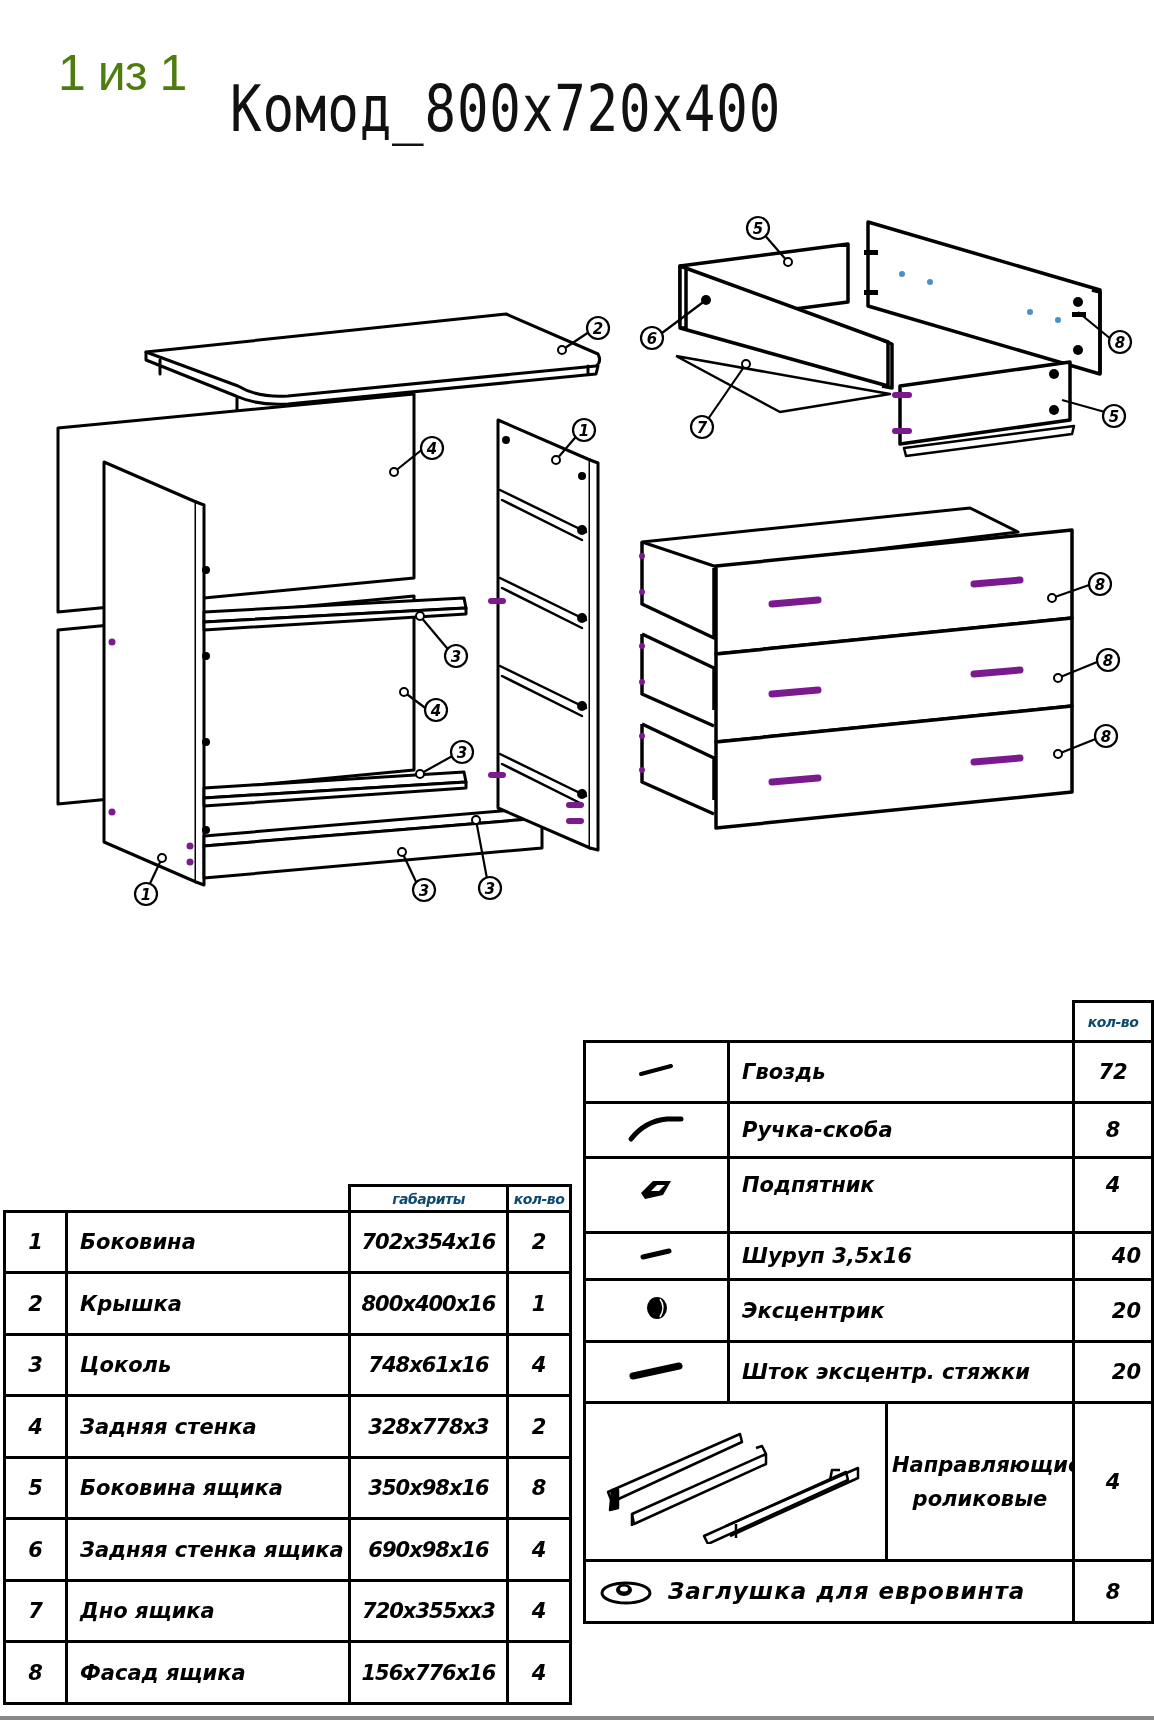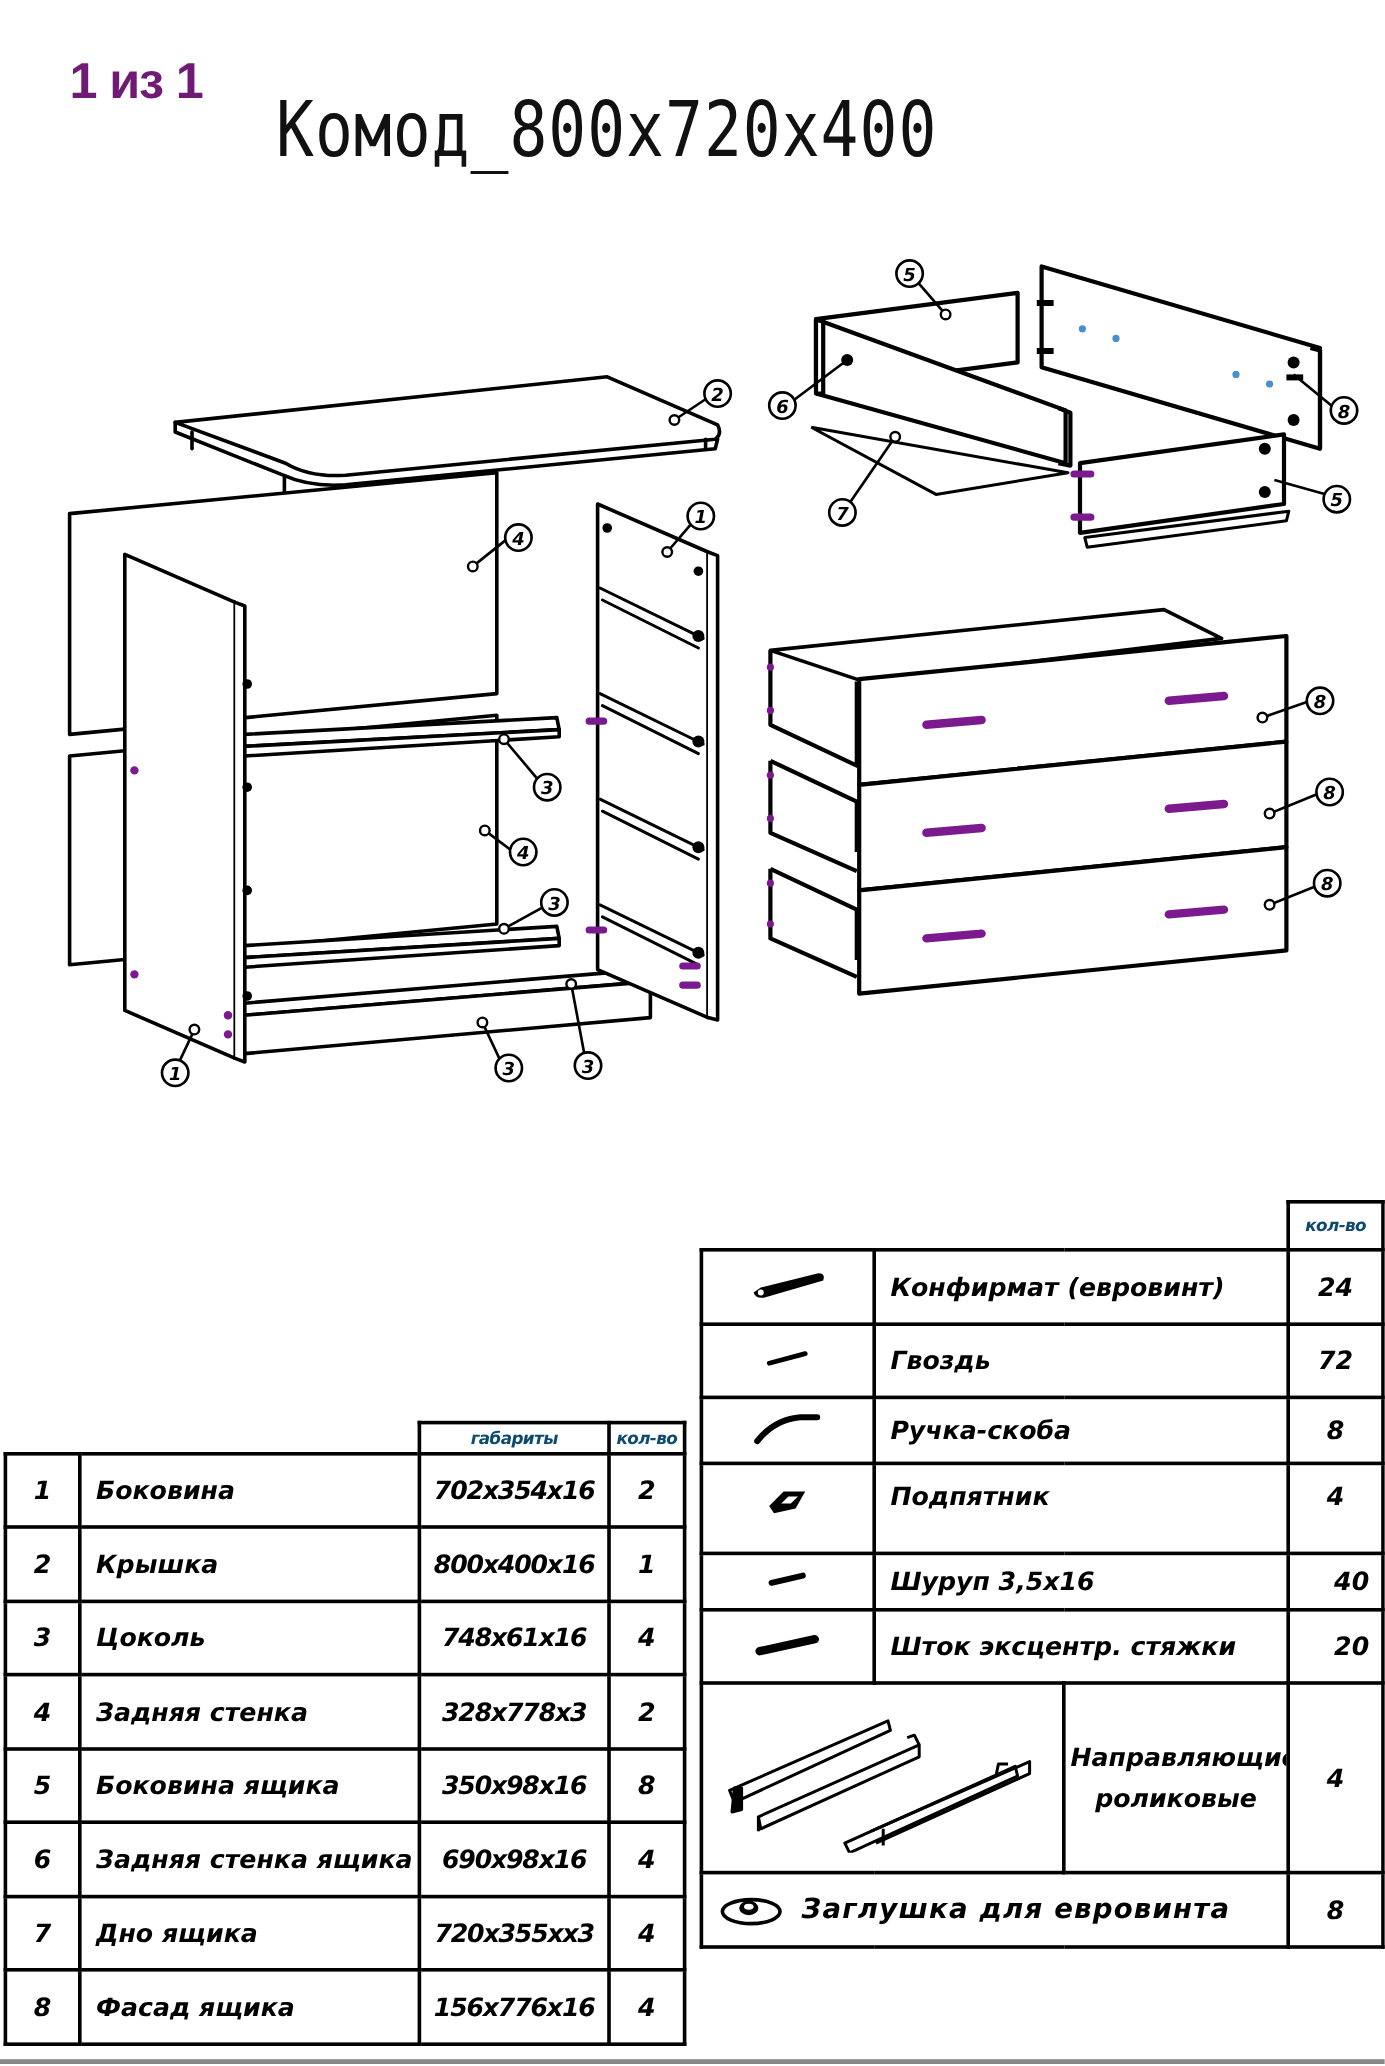--- a/index.html
+++ b/index.html
@@ -1,17 +1,17 @@
 <!DOCTYPE html>
 <html><head>
 <meta charset="utf-8">
 <style>
   html, body { margin:0; padding:0; background:#fff; }
   body { width:1154px; height:1722px; position:relative; overflow:hidden; font-family:"DejaVu Sans", sans-serif; }
-  .page-counter { position:absolute; left:58px; top:44px; font-size:42px; font-weight:bold; color:#701a75; font-family:"Liberation Sans", sans-serif; letter-spacing:-1px; }
+  .page-counter { position:absolute; left:58px; top:44px; font-size:50px; font-weight:normal; color:#4d7c0f; font-family:"Liberation Sans", sans-serif; letter-spacing:-1px; }
   .title { position:absolute; left:230px; top:72px; font-size:64px; font-family:"DejaVu Sans Mono", monospace; color:#111; letter-spacing:1px; transform:scaleX(0.82); transform-origin:left top; font-weight:normal; }
   svg.drawing { position:absolute; left:0; top:0; }
   .tbl { position:absolute; border-collapse:collapse; table-layout:fixed; }
   .tbl td { border:3px solid #000; font-style:italic; font-weight:bold; font-family:"DejaVu Sans", sans-serif; font-size:21px; color:#000; padding:0 12px; white-space:nowrap; overflow:hidden; }
   .tbl td.num { text-align:center; padding:0; }
   .tbl td.dim { text-align:center; padding:0; letter-spacing:-1px; }
   .tbl td.qty { text-align:center; padding:0; }
   .tbl td.hdr { font-size:14px; color:#0c4a6e; text-align:center; padding:0; letter-spacing:-0.5px; }
   .tbl td.blank { border:none; }
   .tbl td.icon { text-align:center; padding:0; }
@@ -333,30 +333,20 @@
       <col style="width:187px">
       <col style="width:79px">
     </colgroup>
   <tbody>
       <tr style="height:40px">
     <td class="blank"></td>
     <td class="blank"></td>
     <td class="blank"></td>
     <td class="hdr">кол-во</td>
   </tr>
-  <tr style="height:62px">
-    <td class="icon">
-      <svg width="70" height="30" viewBox="0 0 70 30">
-            <path d="M6 22 L12 18 L60 6 Q66 6 64 12 L16 26 Q8 28 6 22 Z" fill="#000"></path>
-            <circle cx="12" cy="22" r="2.5" fill="#fff"></circle>
-          </svg>
-    </td>
-    <td colspan="2">Конфирмат  (евровинт)</td>
-    <td class="qty">24</td>
-  </tr>
   <tr style="height:61px">
     <td class="icon">
       <svg width="40" height="20" viewBox="0 0 40 20">
             <path d="M4 14 L34 6" stroke="#000" stroke-width="4" stroke-linecap="round"></path>
           </svg>
     </td>
     <td colspan="2">Гвоздь</td>
     <td class="qty">72</td>
   </tr>
   <tr style="height:55px">
@@ -379,20 +369,30 @@
     <td class="qty" style="vertical-align:top; padding-top:14px;">4</td>
   </tr>
   <tr style="height:47px">
     <td class="icon">
       <svg width="40" height="20" viewBox="0 0 40 20">
             <path d="M6 13 L32 7" stroke="#000" stroke-width="5" stroke-linecap="round"></path>
           </svg>
     </td>
     <td colspan="2">Шуруп  3,5x16</td>
     <td class="qty" style="text-align:right; padding-right:10px;">40</td>
+  </tr>
+  <tr style="height:62px">
+    <td class="icon">
+      <svg width="30" height="30" viewBox="0 0 30 30">
+            <ellipse cx="15" cy="15" rx="10" ry="11" fill="#000"></ellipse>
+            <path d="M18 6 Q24 14 18 24" stroke="#fff" stroke-width="1.5" fill="none"></path>
+          </svg>
+    </td>
+    <td colspan="2">Эксцентрик</td>
+    <td class="qty" style="text-align:right; padding-right:10px;">20</td>
   </tr>
   <tr style="height:61px">
     <td class="icon">
       <svg width="60" height="24" viewBox="0 0 60 24">
             <path d="M6 18 L52 8" stroke="#000" stroke-width="7" stroke-linecap="round"></path>
           </svg>
     </td>
     <td colspan="2">Шток  эксцентр.  стяжки</td>
     <td class="qty" style="text-align:right; padding-right:10px;">20</td>
   </tr>

